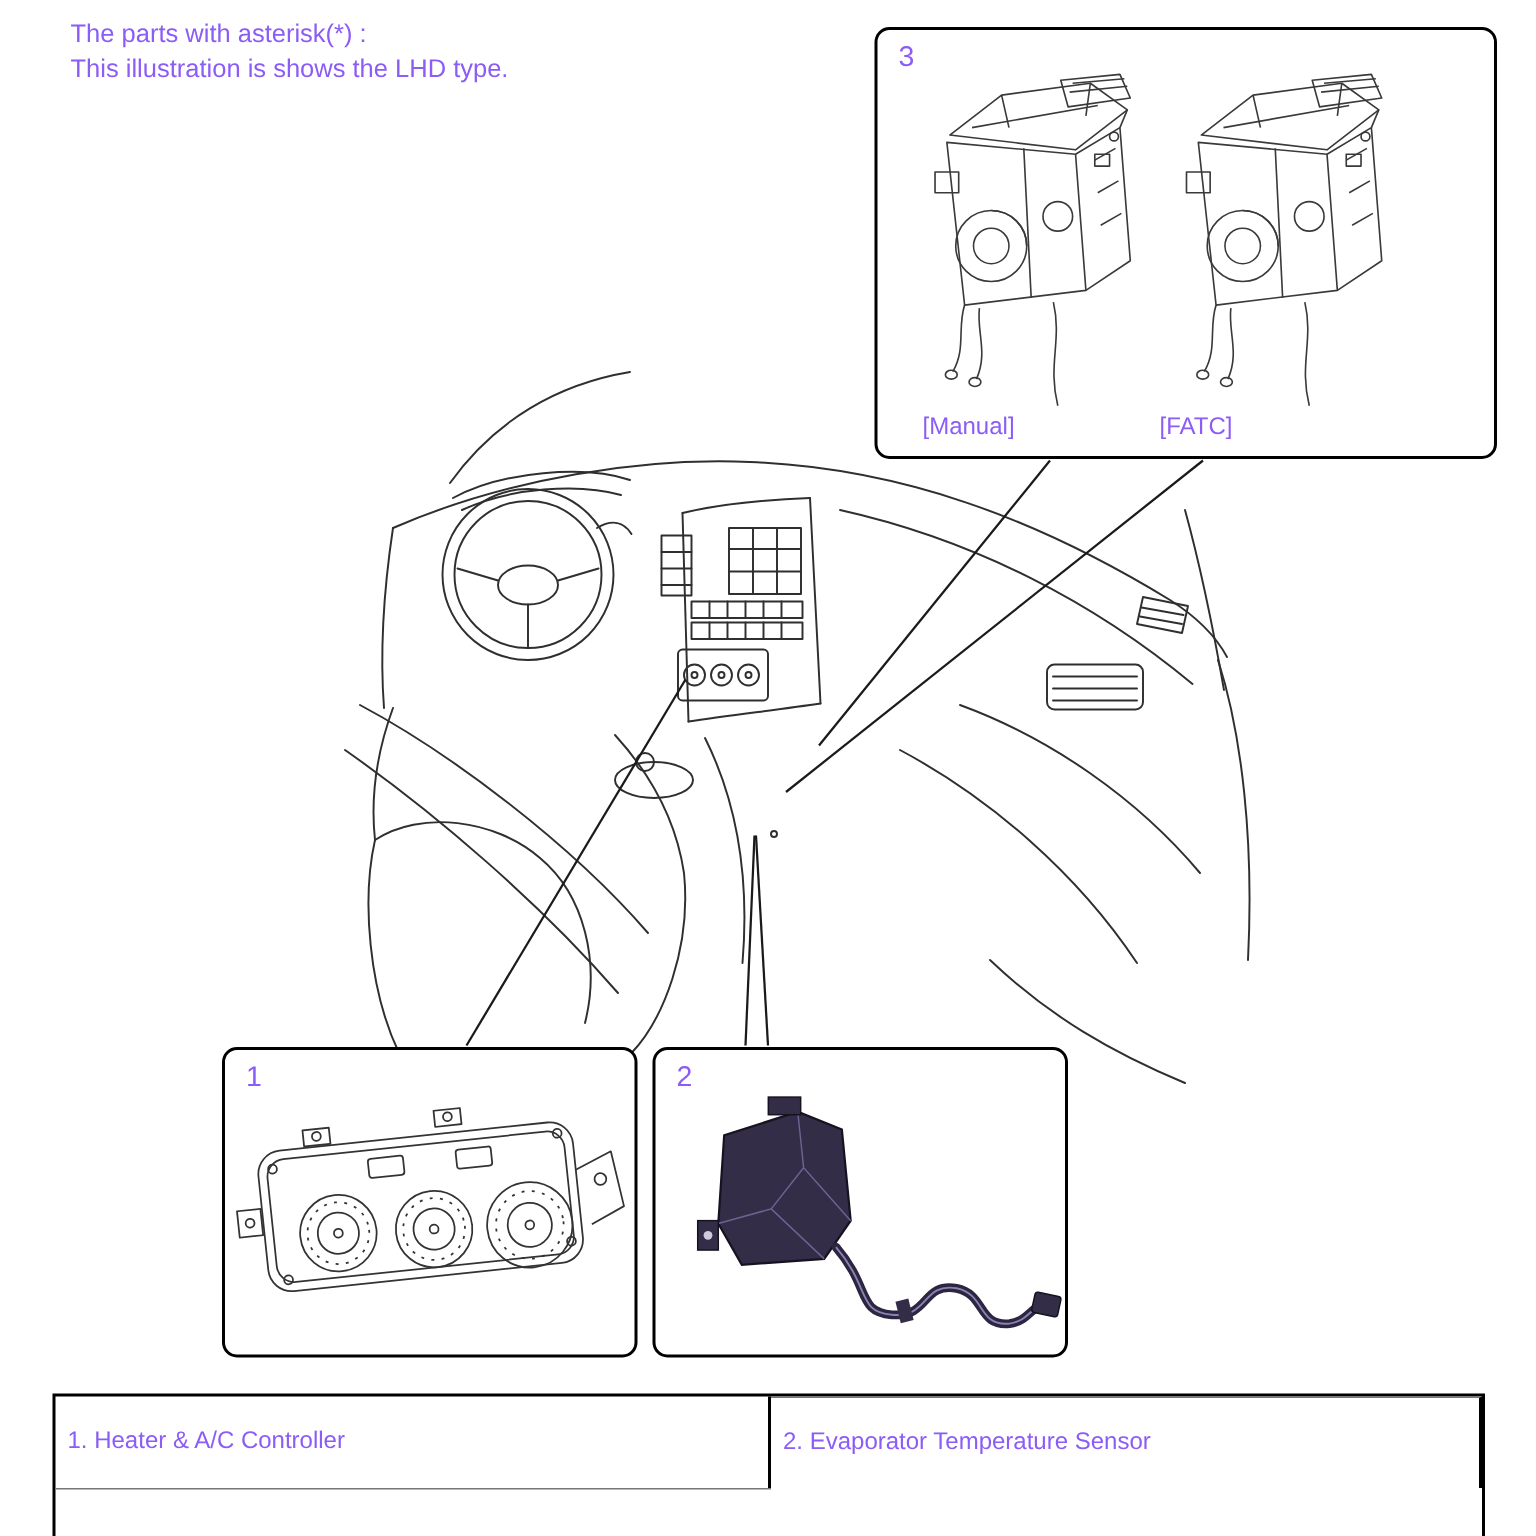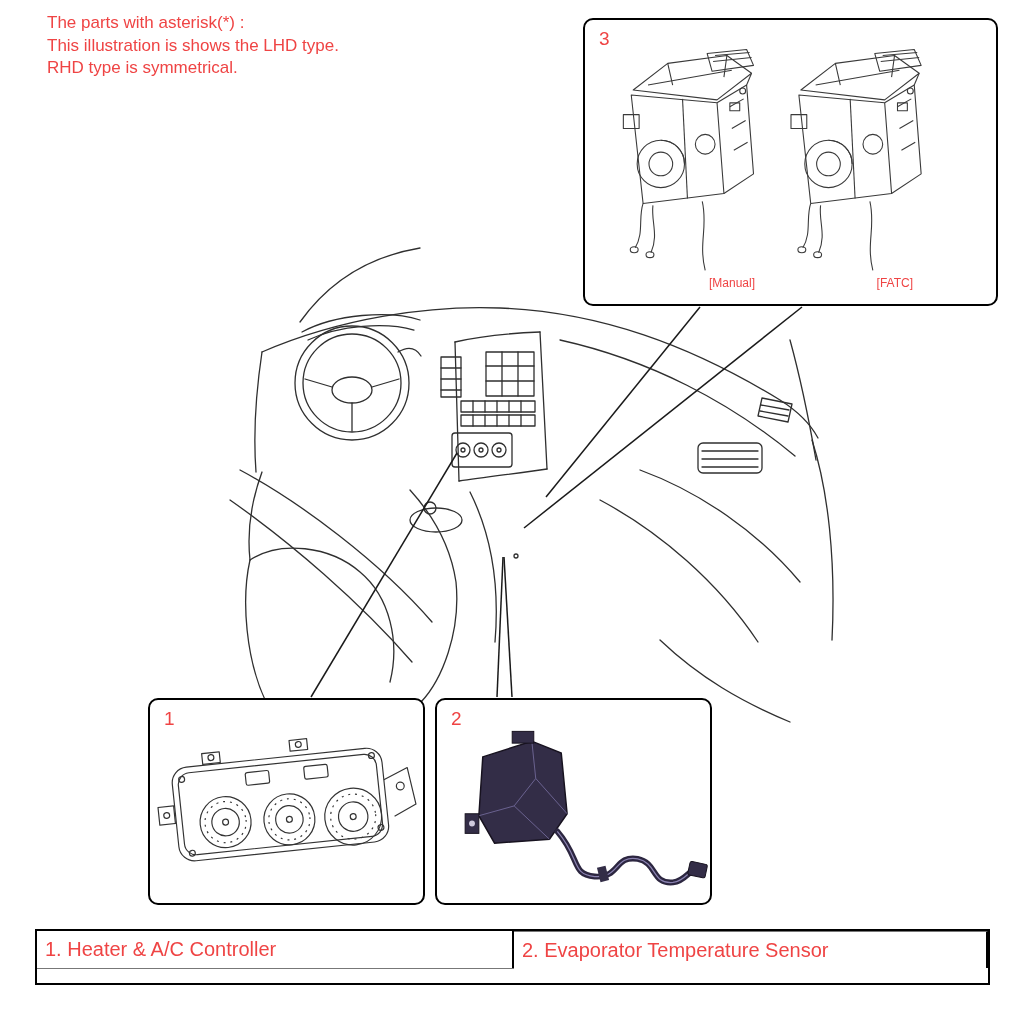--- a/index.html
+++ b/index.html
@@ -1,31 +1,31 @@
 <!DOCTYPE html>
 <html><head>
 <meta charset="utf-8">
 <style>
   html,body{margin:0;padding:0;background:#fff;}
   .page{position:relative;width:1024px;height:1024px;background:#ffffff;overflow:hidden;
-        font-family:"Liberation Sans", sans-serif;color:#ef4444;}
+        font-family:"Liberation Sans", sans-serif;color:#8b5cf6;}
   .underlay{position:absolute;left:0;top:0;width:1024px;height:1024px;}
   .note{position:absolute;left:47px;top:12px;font-size:17px;line-height:22.5px;font-weight:400;}
   .callout{position:absolute;border:2px solid #000;border-radius:10px;background:#fff;box-sizing:border-box;}
   .box3{left:583px;top:18px;width:415px;height:288px;}
   .box1{left:148px;top:698px;width:277px;height:207px;}
   .box2{left:435px;top:698px;width:277px;height:207px;}
   .callout-num{position:absolute;left:14px;top:8px;font-size:19px;}
   .callout svg{position:absolute;left:0;top:0;}
-  .caption{position:absolute;top:256px;width:140px;text-align:right;font-size:12px;}
+  .caption{position:absolute;top:256px;width:140px;text-align:left;font-size:16px;}
   .caption-manual{left:30px;}
   .caption-fatc{left:188px;}
   .legend{position:absolute;left:35px;top:929px;width:955px;box-sizing:border-box;
           display:grid;grid-template-columns:477px 1fr;border:2px solid #000;}
-  .cell{padding:7px 8px;font-size:20px;line-height:22px;box-sizing:border-box;}
+  .cell{padding:19px 8px;font-size:16px;line-height:22px;box-sizing:border-box;}
   .cell.left{border-right:2px solid #000;}
   .cell.r2{border-top:1px solid #777;}
 </style>
 </head>
 <body>
 
 <div class="page">
 
   <svg class="underlay" viewBox="0 0 1024 1024" aria-hidden="true">
     <g fill="none" stroke="#2f2f2f" stroke-width="1.3" stroke-linecap="round" stroke-linejoin="round">
@@ -96,21 +96,20 @@
       <path d="M802 307 L524 528"></path>
       <path d="M311 697 L457 453"></path>
       <path d="M497 697 L503 557"></path>
       <path d="M512 697 L504 557"></path>
     </g>
   </svg>
 
   <div class="note">
     <div>The parts with asterisk(*) :</div>
     <div>This illustration is shows the LHD type.</div>
-    <div>RHD type is symmetrical.</div>
   </div>
 
   <div class="callout box3">
     <svg viewBox="0 0 415 288" width="411" height="284" aria-hidden="true">
       <defs>
         <g id="hvacUnit" fill="none" stroke="#3a3a3a" stroke-width="1.1" stroke-linejoin="round">
           <path d="M20 45 L55 18 L115 10 L140 28 L105 55 Z"></path>
           <path d="M55 18 L60 40 M115 10 L112 32 M35 40 L120 25"></path>
           <path d="M95 8 L135 4 L142 20 L100 26 Z"></path>
           <path d="M103 10 L138 7 M101 16 L140 12"></path>

